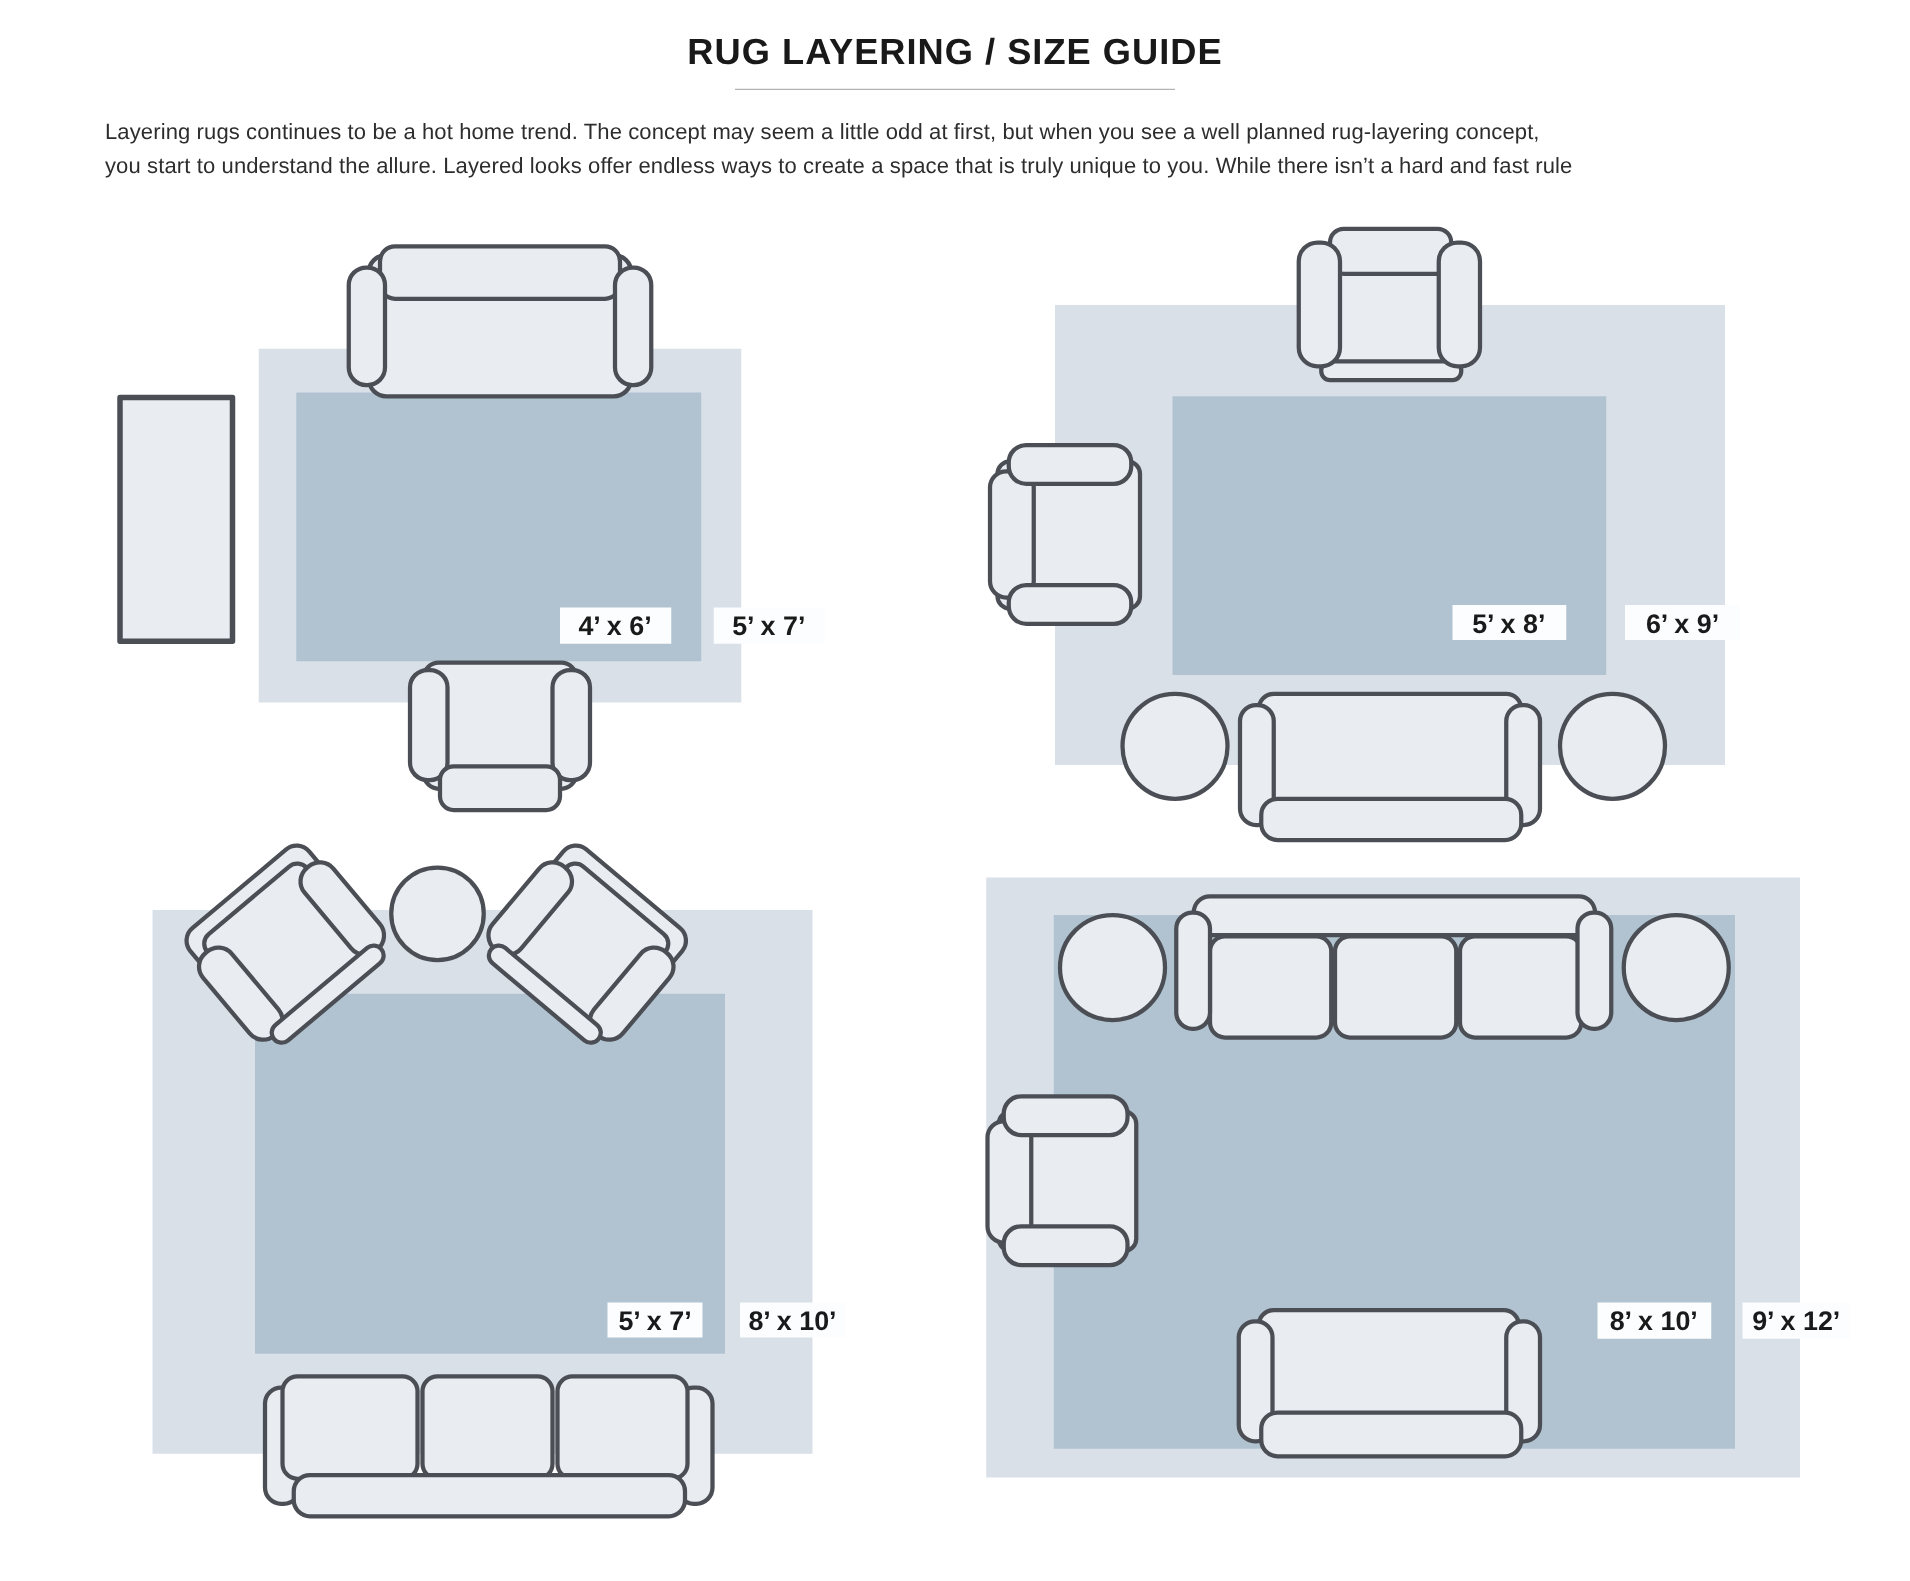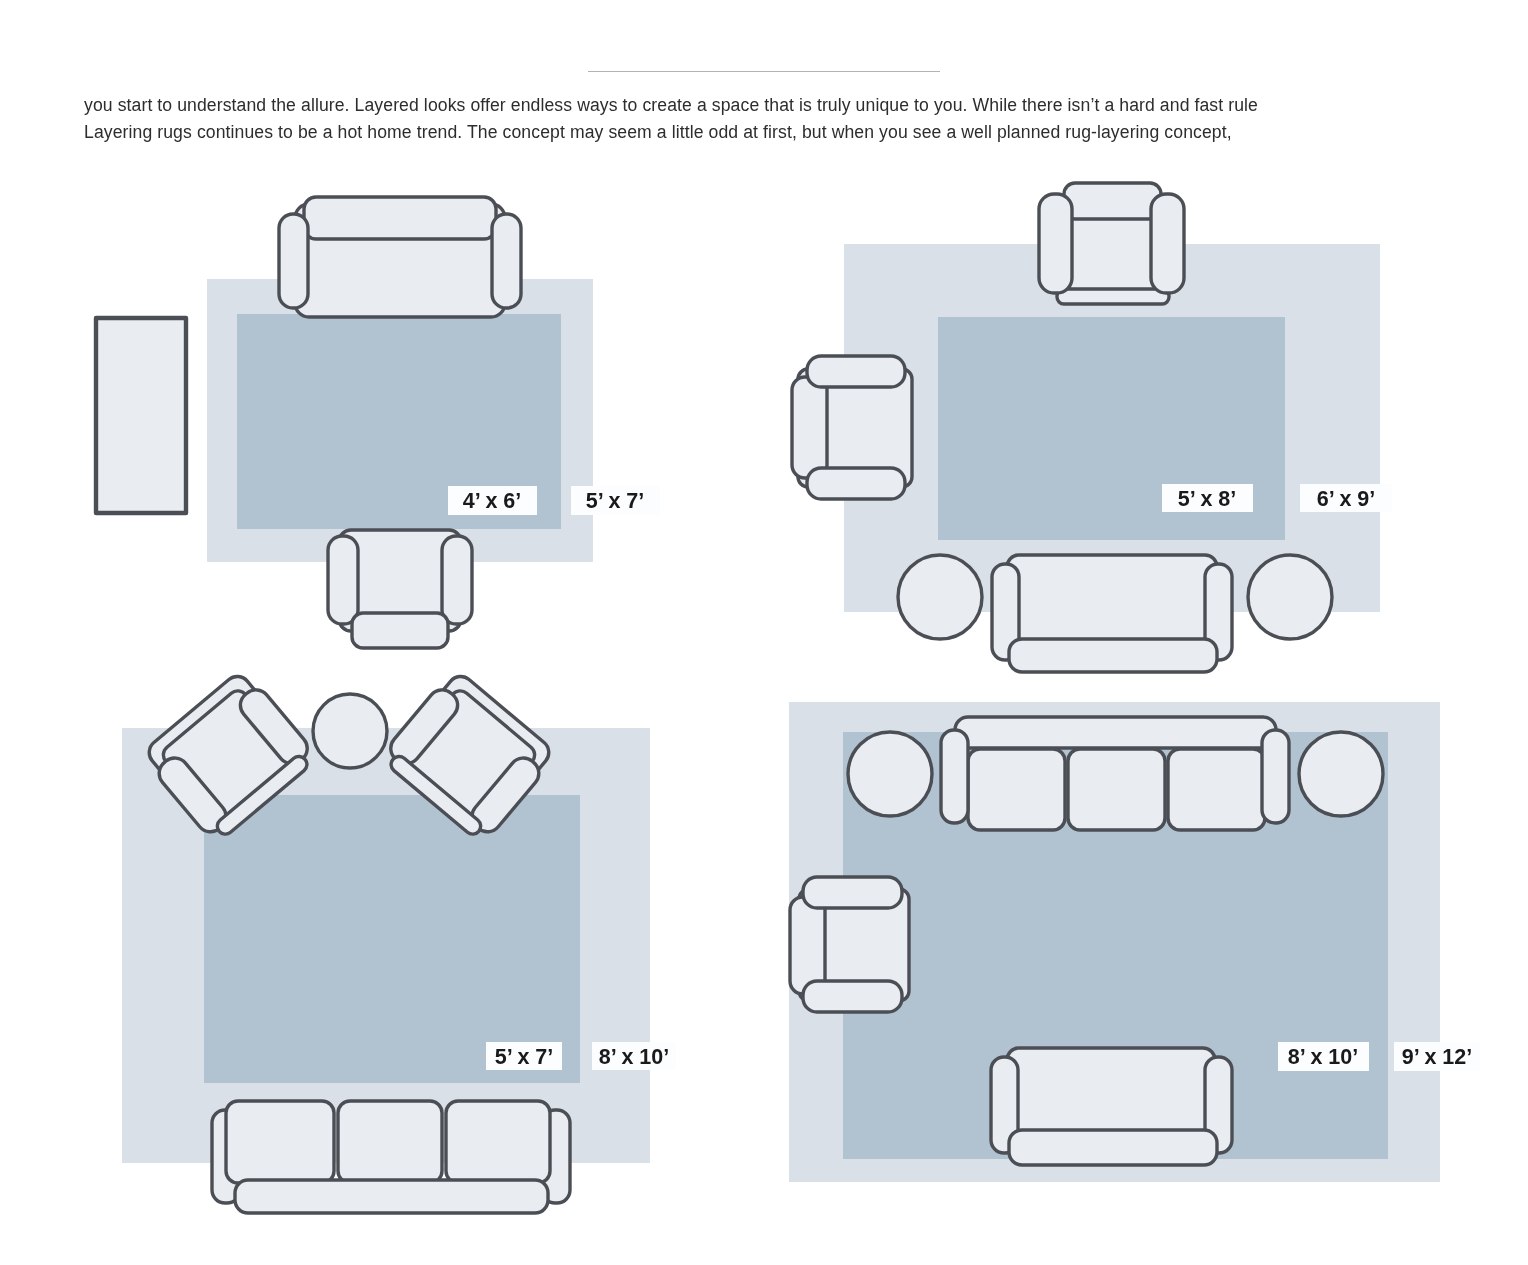--- a/index.html
+++ b/index.html
@@ -55,25 +55,26 @@
     font-size:21.5px;
     font-weight:700;
     text-anchor:middle;
   }
 </style>
 </head>
 <body>
 
 <div class="page">
 
+  <div class="page-title">RUG LAYERING / SIZE GUIDE</div>
   <div class="title-divider"></div>
 
   <div class="intro">
+    <div>Layering rugs continues to be a hot home trend. The concept may seem a little odd at first, but when you see a well planned rug-layering concept,</div>
     <div>you start to understand the allure. Layered looks offer endless ways to create a space that is truly unique to you. While there isn’t a hard and fast rule</div>
-    <div>Layering rugs continues to be a hot home trend. The concept may seem a little odd at first, but when you see a well planned rug-layering concept,</div>
   </div>
 
   <svg class="canvas" width="1528" height="1265" viewBox="0 0 1528 1265">
 
     <g>
       <rect class="rug-light" x="207" y="279" width="386" height="283"></rect>
       <rect class="rug-dark" x="237" y="314" width="324" height="215"></rect>
 
       <rect class="furn furn-thick" x="96" y="318" width="90" height="195"></rect>
 

